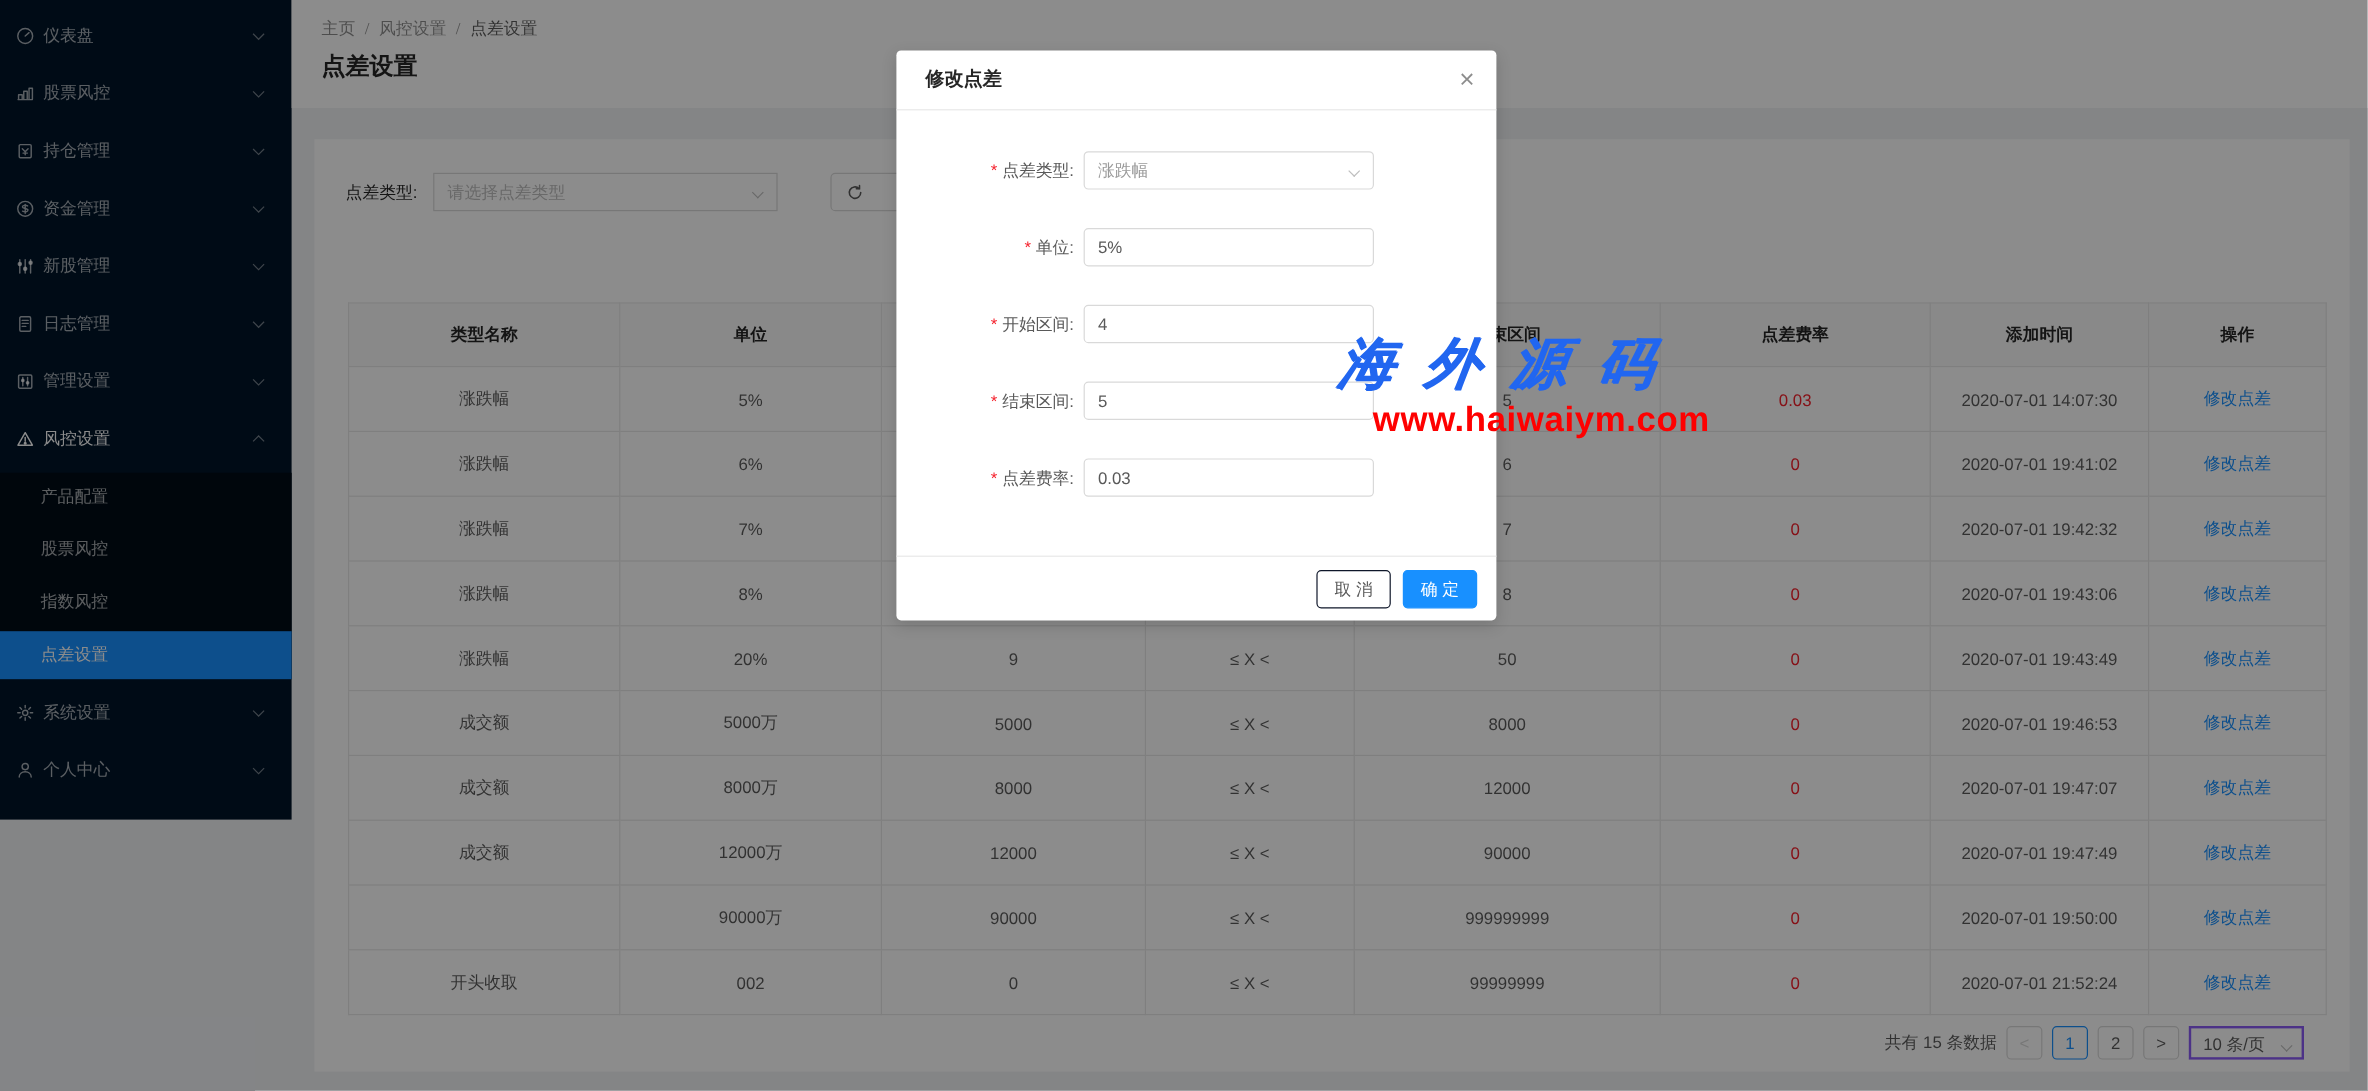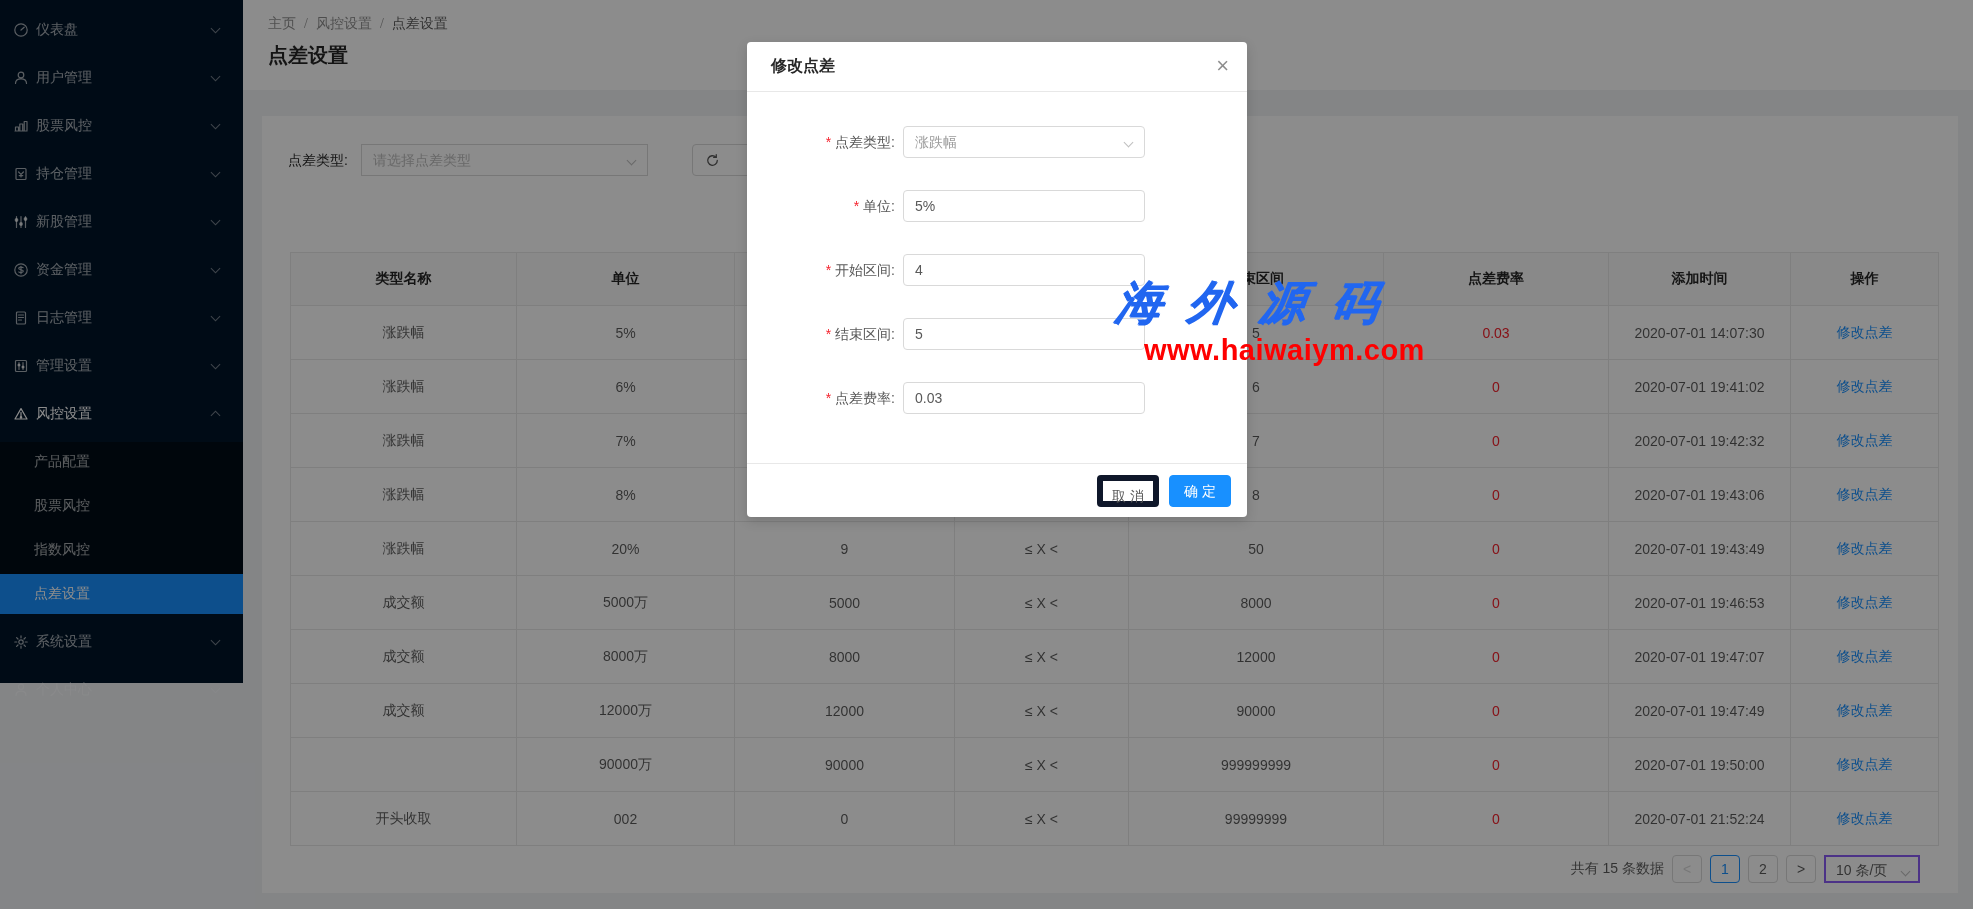--- a/index.html
+++ b/index.html
@@ -57,21 +57,21 @@
   .modal-title { font-size:16px; font-weight:bold; color:rgba(0,0,0,0.85); }
   .modal-close { position:absolute; right:18px; top:10px; font-size:22px; color:rgba(0,0,0,0.45); cursor:pointer; line-height:28px; }
   .form-row { position:absolute; left:0; width:100%; height:44px; }
   .form-row .flabel { position:absolute; left:0; top:0; width:148px; text-align:right; line-height:32px; color:#595959; }
   .req { color:#f5222d; margin-right:4px; }
   .fctrl { position:absolute; left:156px; top:0; width:242px; height:32px; border:1px solid #d9d9d9; border-radius:4px; background:#fff; padding:0 11px; line-height:30px; }
   .modal-select { color:#9b9b9b; cursor:pointer; }
   .fctrl input { width:100%; height:28px; border:none; outline:none; color:#595959; font-family:"Liberation Sans",sans-serif; font-size:14px; background:transparent; }
   .modal-footer { position:absolute; left:0; bottom:0; width:100%; height:54px; border-top:1px solid #e8e8e8; }
   .btn { position:absolute; top:11px; height:32px; line-height:30px; text-align:center; border-radius:4px; font-size:14px; cursor:pointer; }
-  .btn-cancel { right:88px; width:62px; border:6px solid #0f172a; background:#fff; color:#595959; }
+  .btn-cancel { right:88px; width:62px; border:1px solid #0f172a; background:#fff; color:#595959; }
   .btn-ok { right:16px; width:62px; border:1px solid #1890ff; background:#1890ff; color:#fff; }
   
   .watermark { position:absolute; left:1116px; top:272px; z-index:60; pointer-events:none; white-space:nowrap; }
   .wm-blue { font-family:"DejaVu Serif",serif; font-style:italic; font-weight:bold; font-size:46px; letter-spacing:26px; color:#2166f0; transform:skewX(-8deg); text-shadow:1px 1px 0 #2166f0; }
   .wm-red { margin:0 0 0 28px; font-weight:bold; font-size:29px; color:#fe0000; letter-spacing:0.5px; }
 </style>
 </head>
 <body>
 
 <div class="sidebar">
@@ -82,66 +82,56 @@
             <circle cx="8" cy="8" r="6.2"></circle>
             <path d="M8 8 L11.2 5.2"></path>
           </svg>
         </span>
       <span>仪表盘</span>
       <span class="chev down"></span>
     </div>
     <div class="menu-item">
       <span class="micon">
           <svg viewBox="0 0 16 16">
-            <circle cx="8" cy="5" r="2.8"></circle>
-            <path d="M2.5 13.5c0-3 2.5-4.6 5.5-4.6s5.5 1.6 5.5 4.6"></path>
-          </svg>
-        </span>
-      <span>用户管理</span>
-      <span class="chev down"></span>
-    </div>
-    <div class="menu-item">
-      <span class="micon">
-          <svg viewBox="0 0 16 16">
             <path d="M2 13h12M2.5 12.5V9h3v3.5M6.8 12.5V6h2.9v6.5M11.2 12.5V3.5h2.8v9"></path>
           </svg>
         </span>
       <span>股票风控</span>
       <span class="chev down"></span>
     </div>
     <div class="menu-item">
       <span class="micon">
           <svg viewBox="0 0 16 16">
             <rect x="3" y="2.5" width="10" height="11" rx="1"></rect>
             <path d="M5.6 6 8 8.4 10.4 6M8 8.4V11M6.2 9.6h3.6"></path>
           </svg>
         </span>
       <span>持仓管理</span>
+      <span class="chev down"></span>
+    </div>
+    <div class="menu-item">
+      <span class="micon">
+          <svg viewBox="0 0 16 16">
+            <circle cx="8" cy="8" r="6.2"></circle>
+            <path d="M8 4.3v7.4M10 5.6c-1.8-1-4.3-.6-4.3.9s4.6 1 4.6 2.6-2.6 1.9-4.5.9"></path>
+          </svg>
+        </span>
+      <span>资金管理</span>
       <span class="chev down"></span>
     </div>
     <div class="menu-item">
       <span class="micon">
           <svg viewBox="0 0 16 16">
             <path d="M3.5 2.5v11M8 2.5v11M12.5 2.5v11"></path>
             <circle cx="3.5" cy="6" r="1.3" fill="currentColor"></circle>
             <circle cx="8" cy="10" r="1.3" fill="currentColor"></circle>
             <circle cx="12.5" cy="5" r="1.3" fill="currentColor"></circle>
           </svg>
         </span>
       <span>新股管理</span>
-      <span class="chev down"></span>
-    </div>
-    <div class="menu-item">
-      <span class="micon">
-          <svg viewBox="0 0 16 16">
-            <circle cx="8" cy="8" r="6.2"></circle>
-            <path d="M8 4.3v7.4M10 5.6c-1.8-1-4.3-.6-4.3.9s4.6 1 4.6 2.6-2.6 1.9-4.5.9"></path>
-          </svg>
-        </span>
-      <span>资金管理</span>
       <span class="chev down"></span>
     </div>
     <div class="menu-item">
       <span class="micon">
           <svg viewBox="0 0 16 16">
             <rect x="3.5" y="2" width="9" height="12" rx="1"></rect>
             <path d="M5.5 5h5M5.5 7.5h5M5.5 10h3"></path>
           </svg>
         </span>
       <span>日志管理</span>

